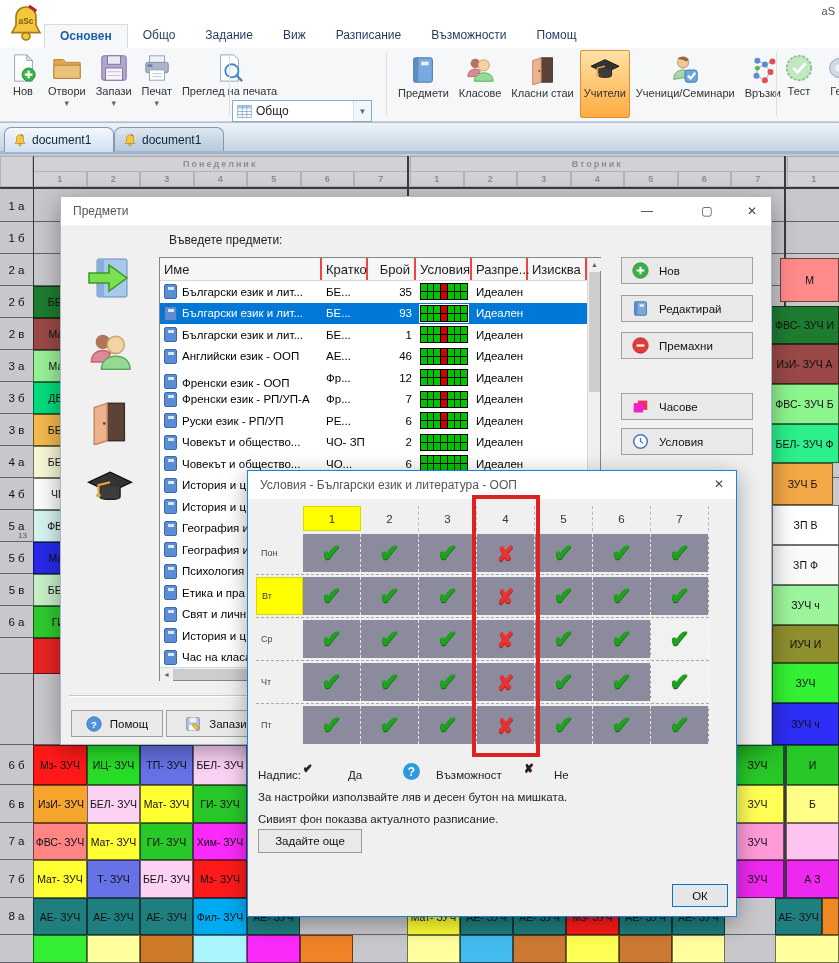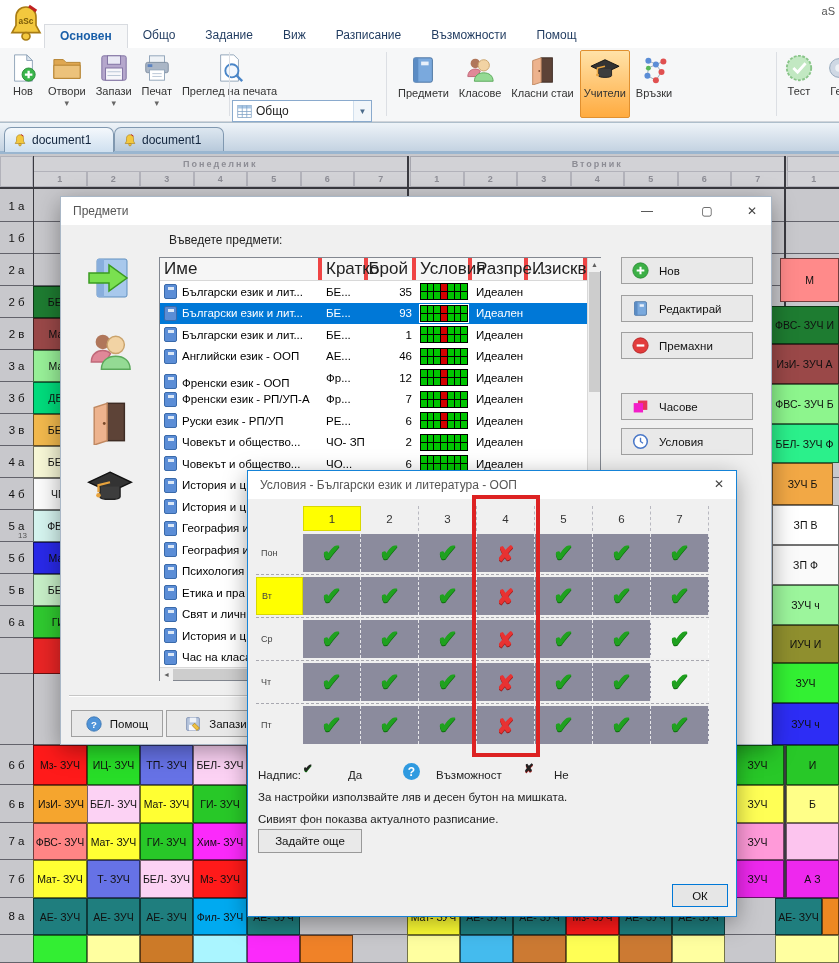--- a/index.html
+++ b/index.html
@@ -45,21 +45,21 @@
   
   .dialog{position:absolute;background:#f0f0f0;box-shadow:0 6px 22px rgba(0,0,0,.35);}
   .dlg-title{position:absolute;left:0;top:0;right:0;height:28px;background:#ffffff;display:flex;align-items:center;padding-left:12px;font-size:12px;color:#555;}
   .wbtn{position:absolute;top:4px;width:26px;height:20px;display:flex;align-items:center;justify-content:center;font-size:12px;color:#444;}
   #dlg-predmeti{left:60px;top:196px;width:712px;height:549px;border:1px solid #a9b7c6;}
   #dlg-uslovia{left:247px;top:470px;width:490px;height:447px;border:1px solid #1583d7;z-index:10;}
   
   #subj-prompt{position:absolute;left:108px;top:36px;font-size:12px;color:#222;}
   #subj-list{position:absolute;left:98px;top:60px;width:442px;height:424px;background:#fff;border:1px solid #828790;}
   .sl-head{display:flex;height:23px;background:#f6f6f6;border-bottom:1px solid #d8d8d8;}
-  .sl-hcell{font-size:17px;color:#222;border-right:4px solid #ef4444;display:flex;align-items:center;padding:0 4px;flex:none;}
+  .sl-hcell{font-size:13px;color:#222;border-right:2px solid #ef4444;display:flex;align-items:center;padding:0 4px;flex:none;}
   .sl-row{display:flex;height:21.5px;align-items:center;}
   .sl-row.sel{background:#0078d7;color:#fff;}
   .sl-c{flex:none;display:flex;align-items:center;padding:0 4px;font-size:11.5px;overflow:hidden;white-space:nowrap;height:100%;}
   .bookico{width:13px;height:15px;background:#5b8dd6;border:1px solid #3a6aaa;border-radius:2px;margin-right:5px;flex:none;position:relative;}
   .bookico:after{content:"";position:absolute;left:3px;top:2px;width:6px;height:3px;background:#dce8f6;}
   .mgrid{width:50px;height:17px;background:#000;outline:1px solid #fff;border:1px solid #000;display:grid;grid-template-columns:repeat(7,1fr);grid-template-rows:1fr 1fr;gap:1px;}
   .mgrid i{background:#00c400;}
   .mgrid i.r{background:#d40000;}
   .vscroll{position:absolute;right:0;top:0;width:13px;height:409px;background:#f0f0f0;border-left:1px solid #d8d8d8;}
   .hscroll{position:absolute;left:0;bottom:0;width:442px;height:13px;background:#f0f0f0;border-top:1px solid #d8d8d8;display:flex;align-items:center;}
@@ -202,20 +202,30 @@
           <div class="flabel">Класни стаи</div>
         </div>
         <div class="ebtn active">
           <div class="ficon"><svg viewBox="0 0 32 32">
               <path d="M16 5L31 12 16 19 1 12z" fill="#333" stroke="#111"></path>
               <path d="M9 15v7c0 2.5 14 2.5 14 0v-7" fill="#3d3d3d" stroke="#222"></path>
               <path d="M16 12l-8 2v5" fill="none" stroke="#e8a33d" stroke-width="1.6"></path>
               <circle cx="8" cy="21" r="1.6" fill="#e8a33d"></circle>
             </svg></div>
           <div class="flabel">Учители</div>
+        </div>
+        <div class="ebtn">
+          <div class="ficon"><svg viewBox="0 0 32 32">
+              <circle cx="14" cy="8" r="6" fill="#eec79a" stroke="#c09a68"></circle>
+              <path d="M8 4c2-3 10-3 12 1l-2 2c-3-2-7-2-10-3z" fill="#9a6434"></path>
+              <path d="M4 26c0-7 4.5-10 10-10 3 0 5.5 1 7.3 2.8L16 24z" fill="#a8d8a8" stroke="#68a868"></path>
+              <rect x="16" y="16" width="13" height="13" rx="3" fill="#6aaade" stroke="#3d7ab0"></rect>
+              <path d="M19 22l3 3 5-6" fill="none" stroke="#fff" stroke-width="2.4"></path>
+            </svg></div>
+          <div class="flabel">Ученици/Семинари</div>
         </div>
         <div class="ebtn">
           <div class="ficon"><svg viewBox="0 0 32 32">
               <path d="M10 6l8 4M18 10l8-3M18 10l6 8M24 18l-6 9M18 27l-9-5M9 22l1-8M10 14l8-4" stroke="#99aabb" fill="none"></path>
               <circle cx="10" cy="6" r="3.2" fill="#5b8dd6"></circle>
               <circle cx="26" cy="7" r="3.2" fill="#e05050"></circle>
               <circle cx="18" cy="10" r="3.2" fill="#5b8dd6"></circle>
               <circle cx="24" cy="18" r="3.2" fill="#e05050"></circle>
               <circle cx="9" cy="22" r="3.2" fill="#5b8dd6"></circle>
               <circle cx="18" cy="27" r="3.2" fill="#e05050"></circle>

